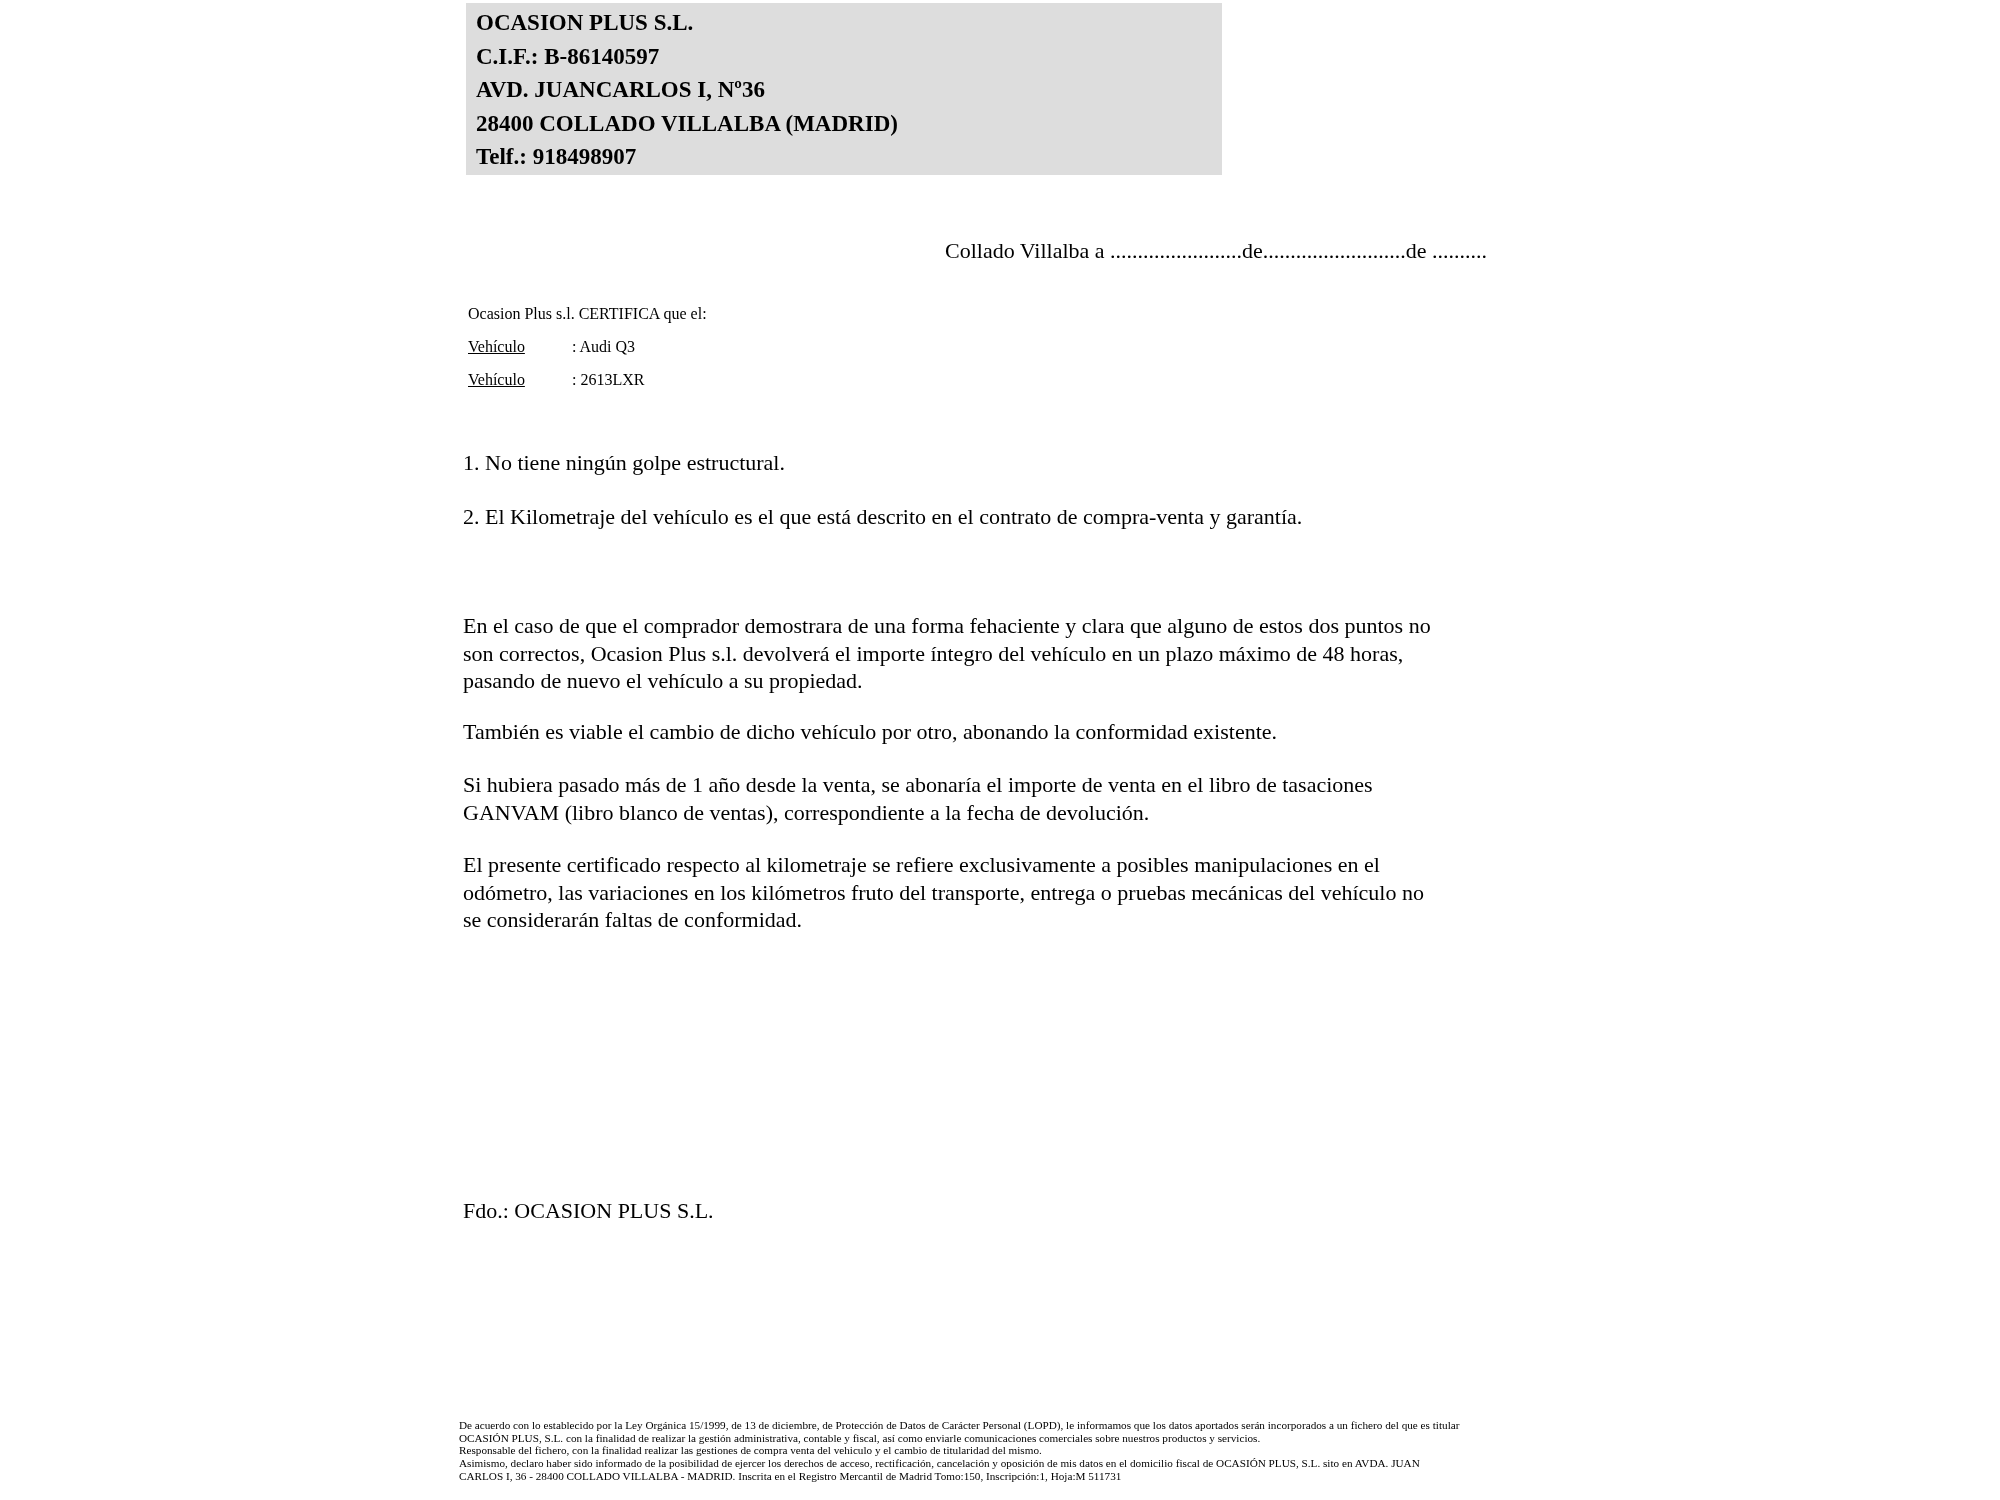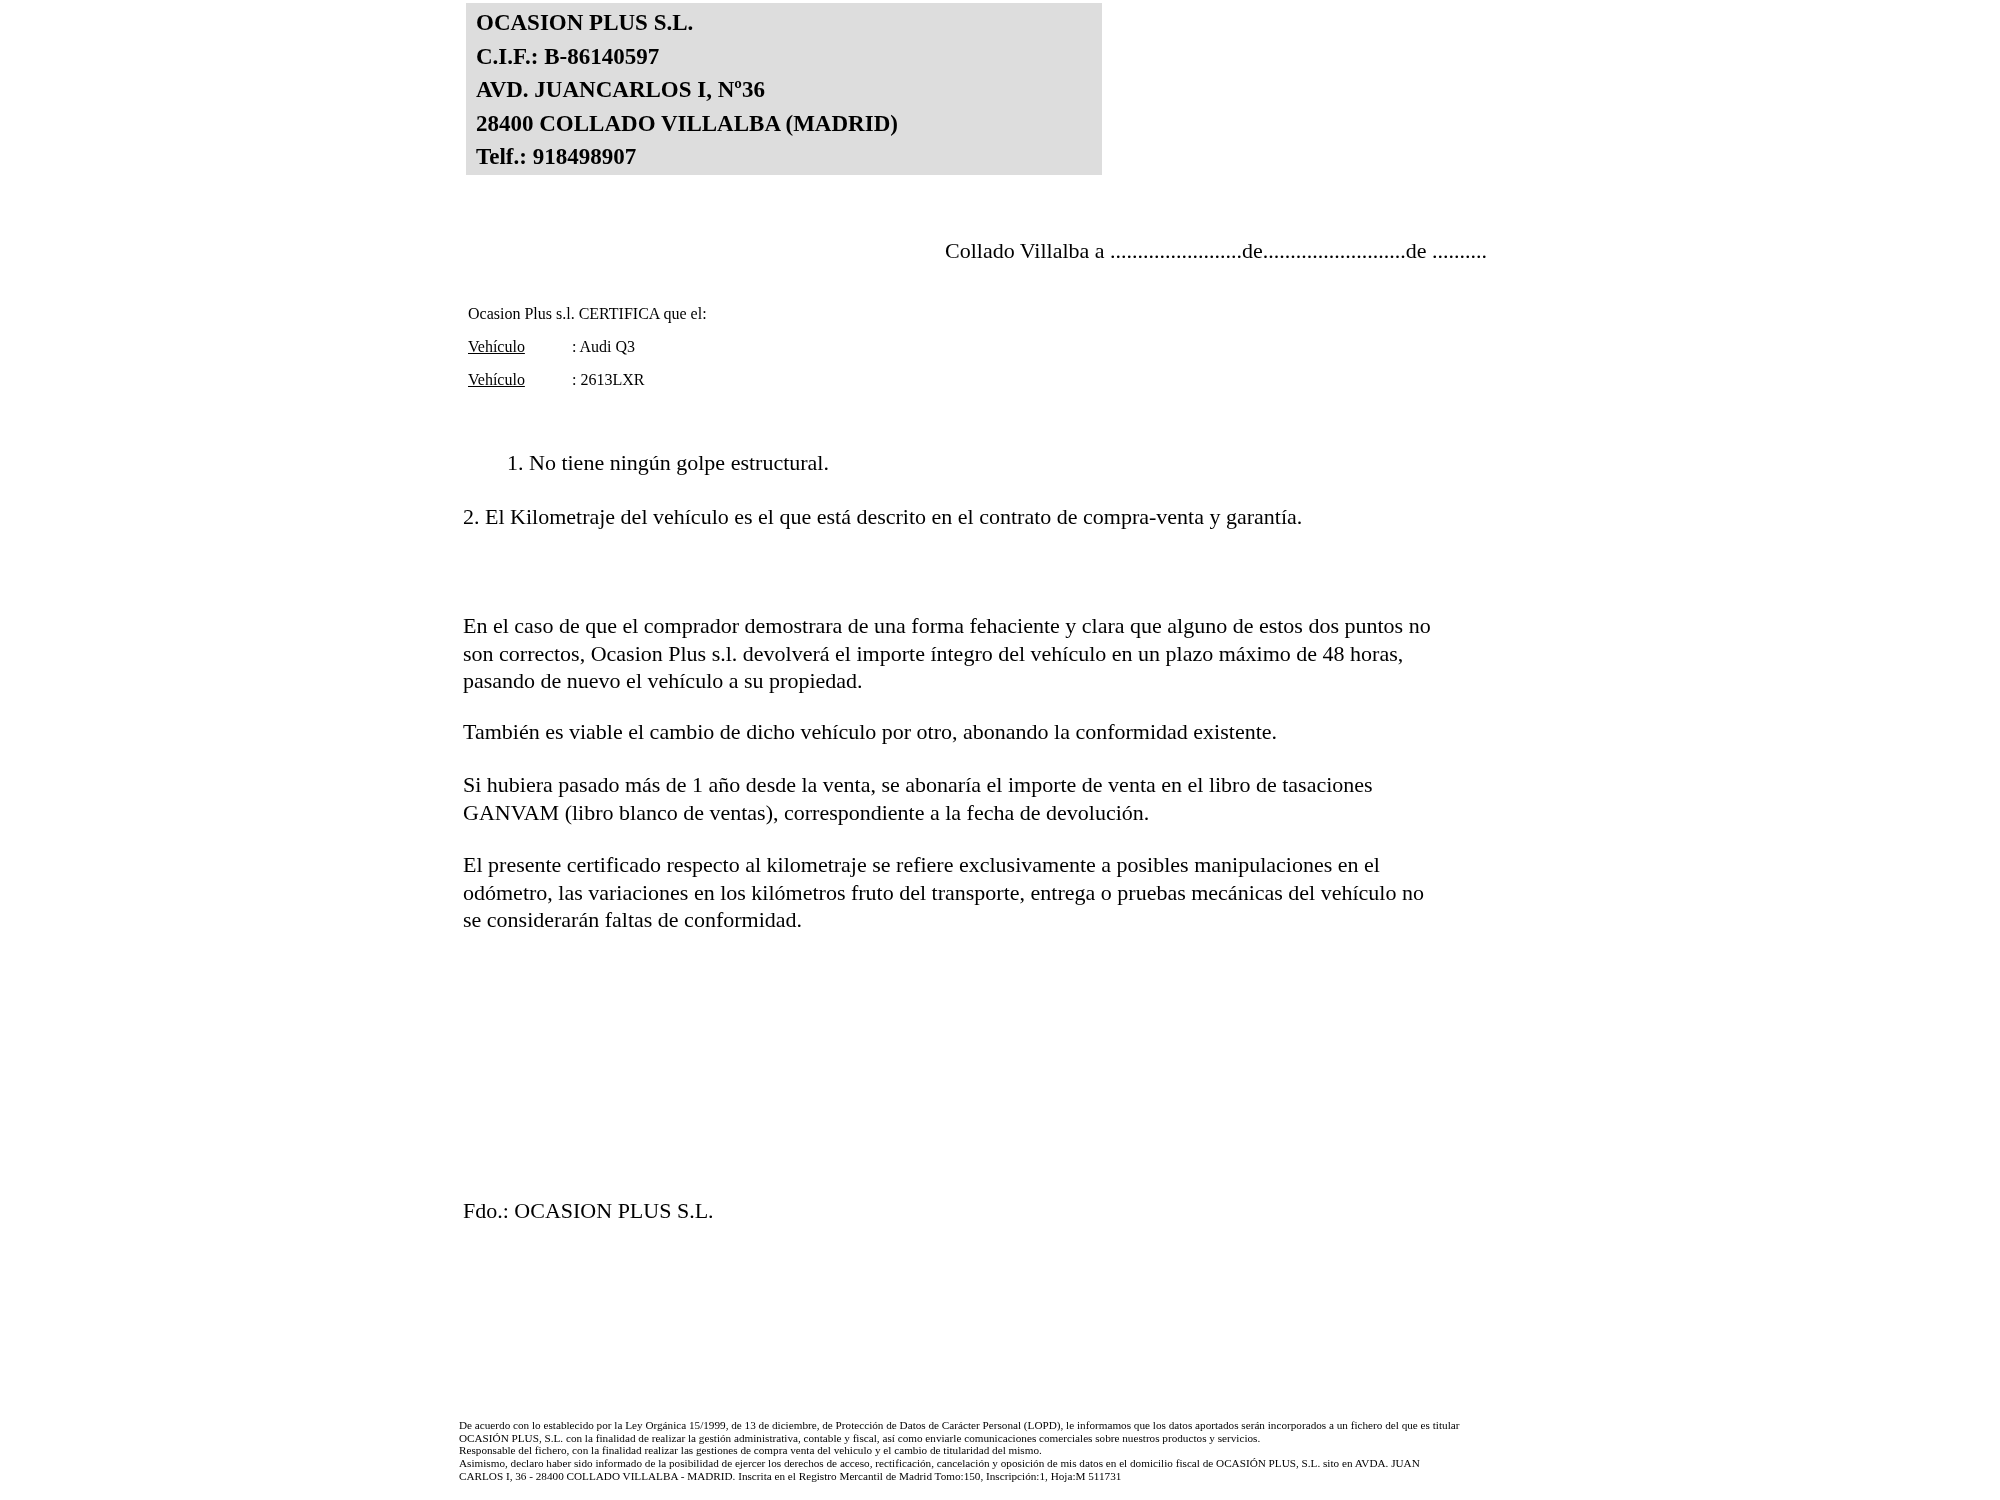--- a/index.html
+++ b/index.html
@@ -10,21 +10,21 @@
     background: #ffffff;
     font-family: "Liberation Serif", "DejaVu Serif", serif;
     color: #000000;
     overflow: hidden;
   }
   
   .header-box {
     position: absolute;
     left: 466px;
     top: 3px;
-    width: 636px;
+    width: 756px;
     height: 172px;
     background: #dddddd;
     padding: 3px 0 0 10px;
     box-sizing: border-box;
   }
   .header-box .hline {
     font-size: 23px;
     font-weight: bold;
     line-height: 33.5px;
     white-space: nowrap;
@@ -51,21 +51,21 @@
     width: 104px;
     text-decoration: underline;
   }
   
   .point {
     position: absolute;
     left: 463px;
     font-size: 22px;
     white-space: nowrap;
   }
-  .point-1 { top: 450px; margin-left: 44px; }
+  .point-1 { top: 450px; }
   .point-2 { top: 504px; }
   
   .para {
     position: absolute;
     left: 463px;
     font-size: 22px;
     line-height: 27.5px;
   }
   .para .pline { white-space: nowrap; }
   .para-1 { top: 612px; }

